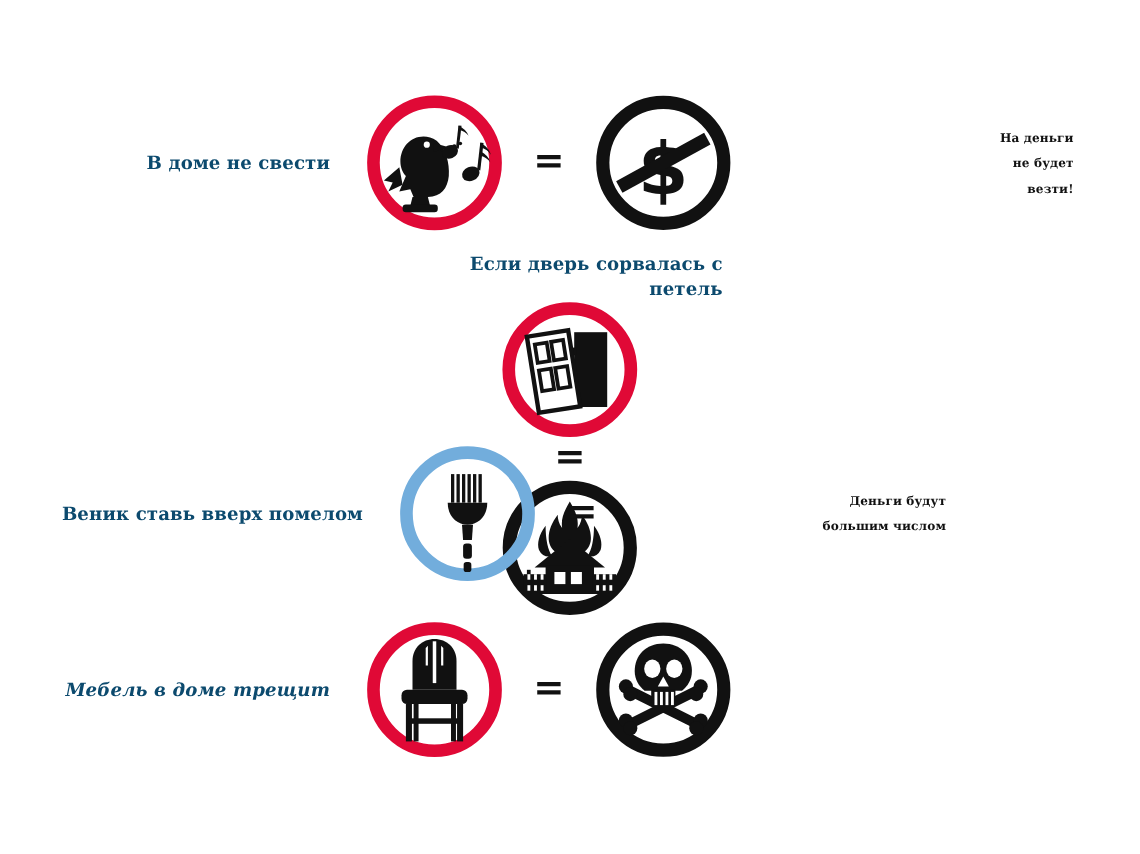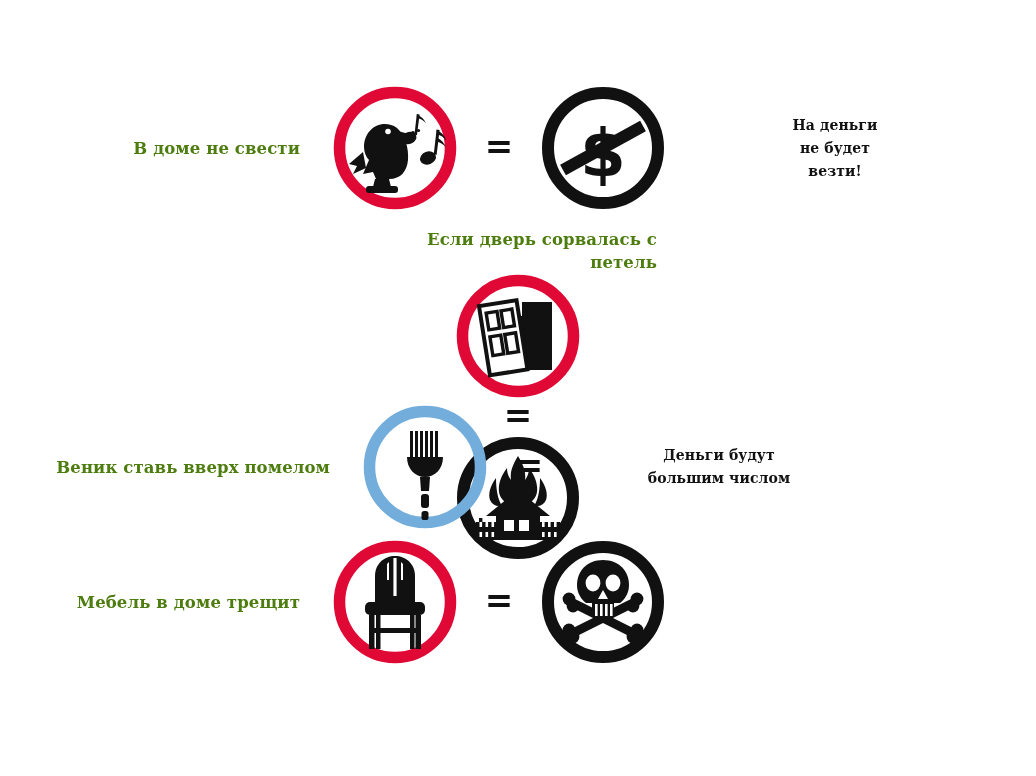--- a/index.html
+++ b/index.html
@@ -25,42 +25,42 @@
     position: absolute;
     left: 0;
     width: 1036px;
     height: 160px;
     display: flex;
     align-items: center;
   }
   .row-1 { top: 68px; }
   .row-2 { top: 228px; flex-direction: column; }
   .row-3 { top: 387px; margin-left: 30px; }
-  .row-4 { top: 522px; }
+  .row-4 { top: 547px; font-style: italic; }
 
   .cause-text {
     width: 322px;
     padding-right: 22px;
     box-sizing: border-box;
     text-align: right;
     font-family: "DejaVu Serif", serif;
     font-weight: bold;
     font-size: 16.5px;
     line-height: 23px;
-    color: #4d7c0f;
+    color: #0c4a6e;
     letter-spacing: 0.1px;
   }
   .effect-text {
     width: 300px;
     padding-left: 18px;
     box-sizing: border-box;
-    text-align: center;
+    text-align: right;
     font-family: "DejaVu Serif", serif;
     font-weight: bold;
-    font-size: 14px;
+    font-size: 11px;
     line-height: 23px;
     color: #111111;
     letter-spacing: 0.1px;
     white-space: pre-wrap;
   }
   .badge-slot {
     width: 146px;
     display: flex;
     align-items: center;
     justify-content: center;

